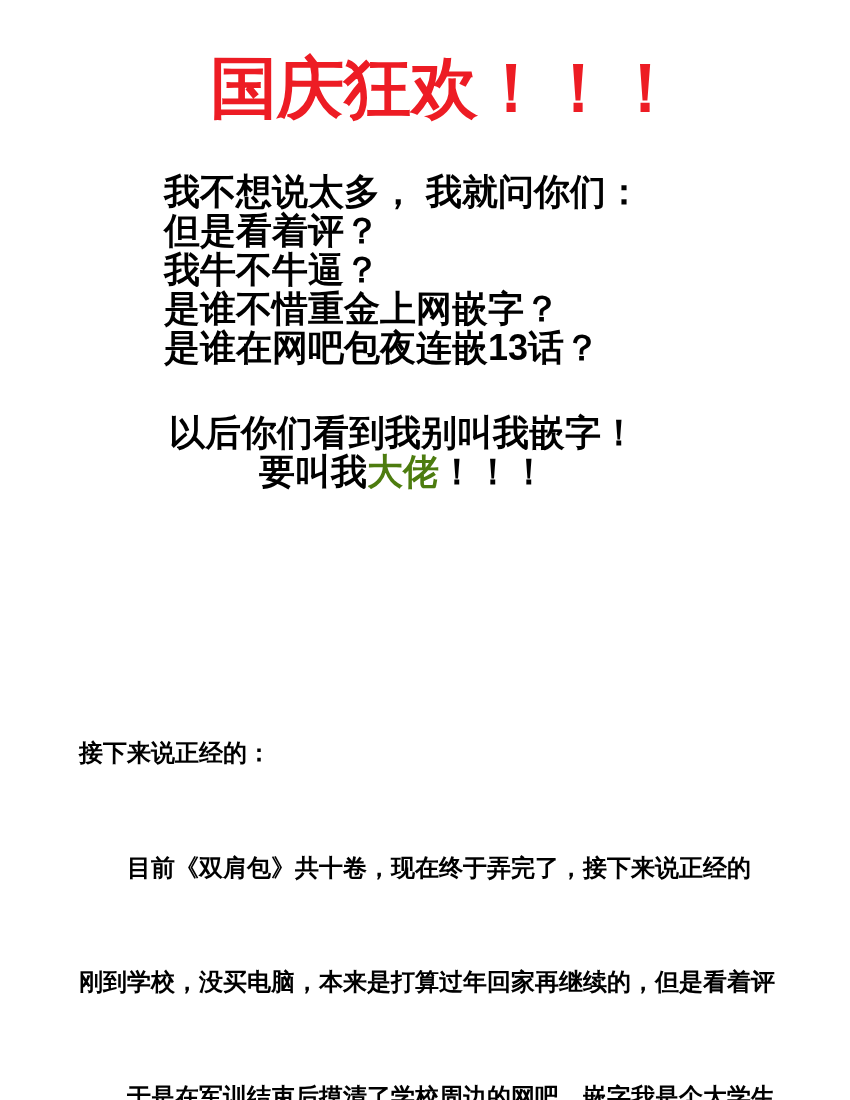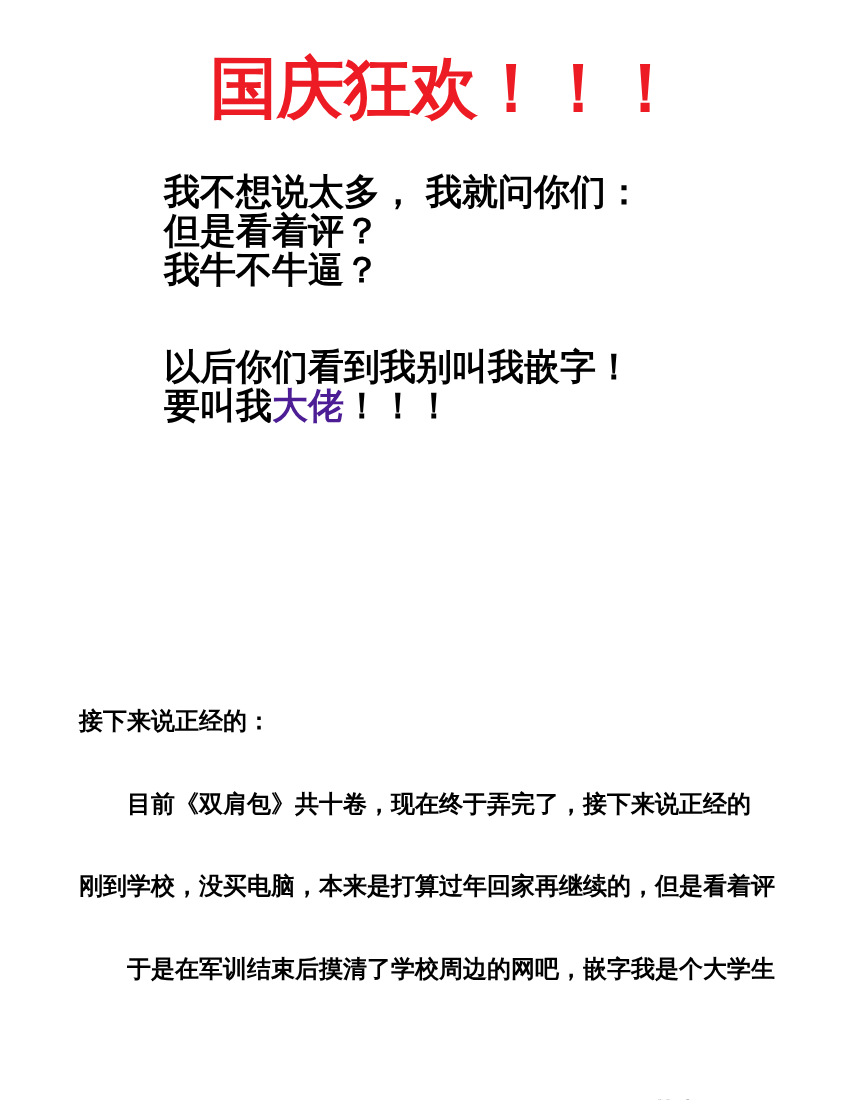--- a/index.html
+++ b/index.html
@@ -33,37 +33,39 @@
     top: 172px;
     font-size: 36px;
     line-height: 39px;
     font-weight: 700;
     white-space: nowrap;
   }
   .announcement .line {
     height: 39px;
   }
   .closing {
-    margin-top: 58px;
+    margin-top: 46px;
+    text-align: center;
   }
   .highlight {
-    color: #4c1d95;
+    color: #4d7c0f;
   }
   .note {
     position: absolute;
     left: 79px;
     top: 652px;
     width: 740px;
     font-size: 24px;
     line-height: 27.5px;
     font-weight: 700;
     white-space: pre;
   }
   .note .line {
     height: 27.5px;
+    margin-top: 32px;
   }
   .signature {
     position: absolute;
     left: 628px;
     top: 1034px;
     font-size: 24px;
     line-height: 31px;
     font-weight: 700;
     white-space: pre;
     text-align: left;
@@ -73,20 +75,22 @@
 <body>
 
 <div class="page">
 
   <div class="title">国庆狂欢！！！</div>
 
   <div class="announcement">
     <div class="line">我不想说太多， 我就问你们：</div>
     <div class="line">但是看着评？</div>
     <div class="line">我牛不牛逼？</div>
+    <div class="line">是谁不惜重金上网嵌字？</div>
+    <div class="line">是谁在网吧包夜连嵌13话？</div>
     <div class="closing">
       <div class="line">以后你们看到我别叫我嵌字！</div>
       <div class="line"><span>要叫我</span><span class="highlight">大佬</span><span>！！！</span></div>
     </div>
   </div>
 
   <div class="note">
     <div class="line">接下来说正经的：</div>
     <div class="line">　　目前《双肩包》共十卷，现在终于弄完了，接下来说正经的</div>
     <div class="line">刚到学校，没买电脑，本来是打算过年回家再继续的，但是看着评</div>

